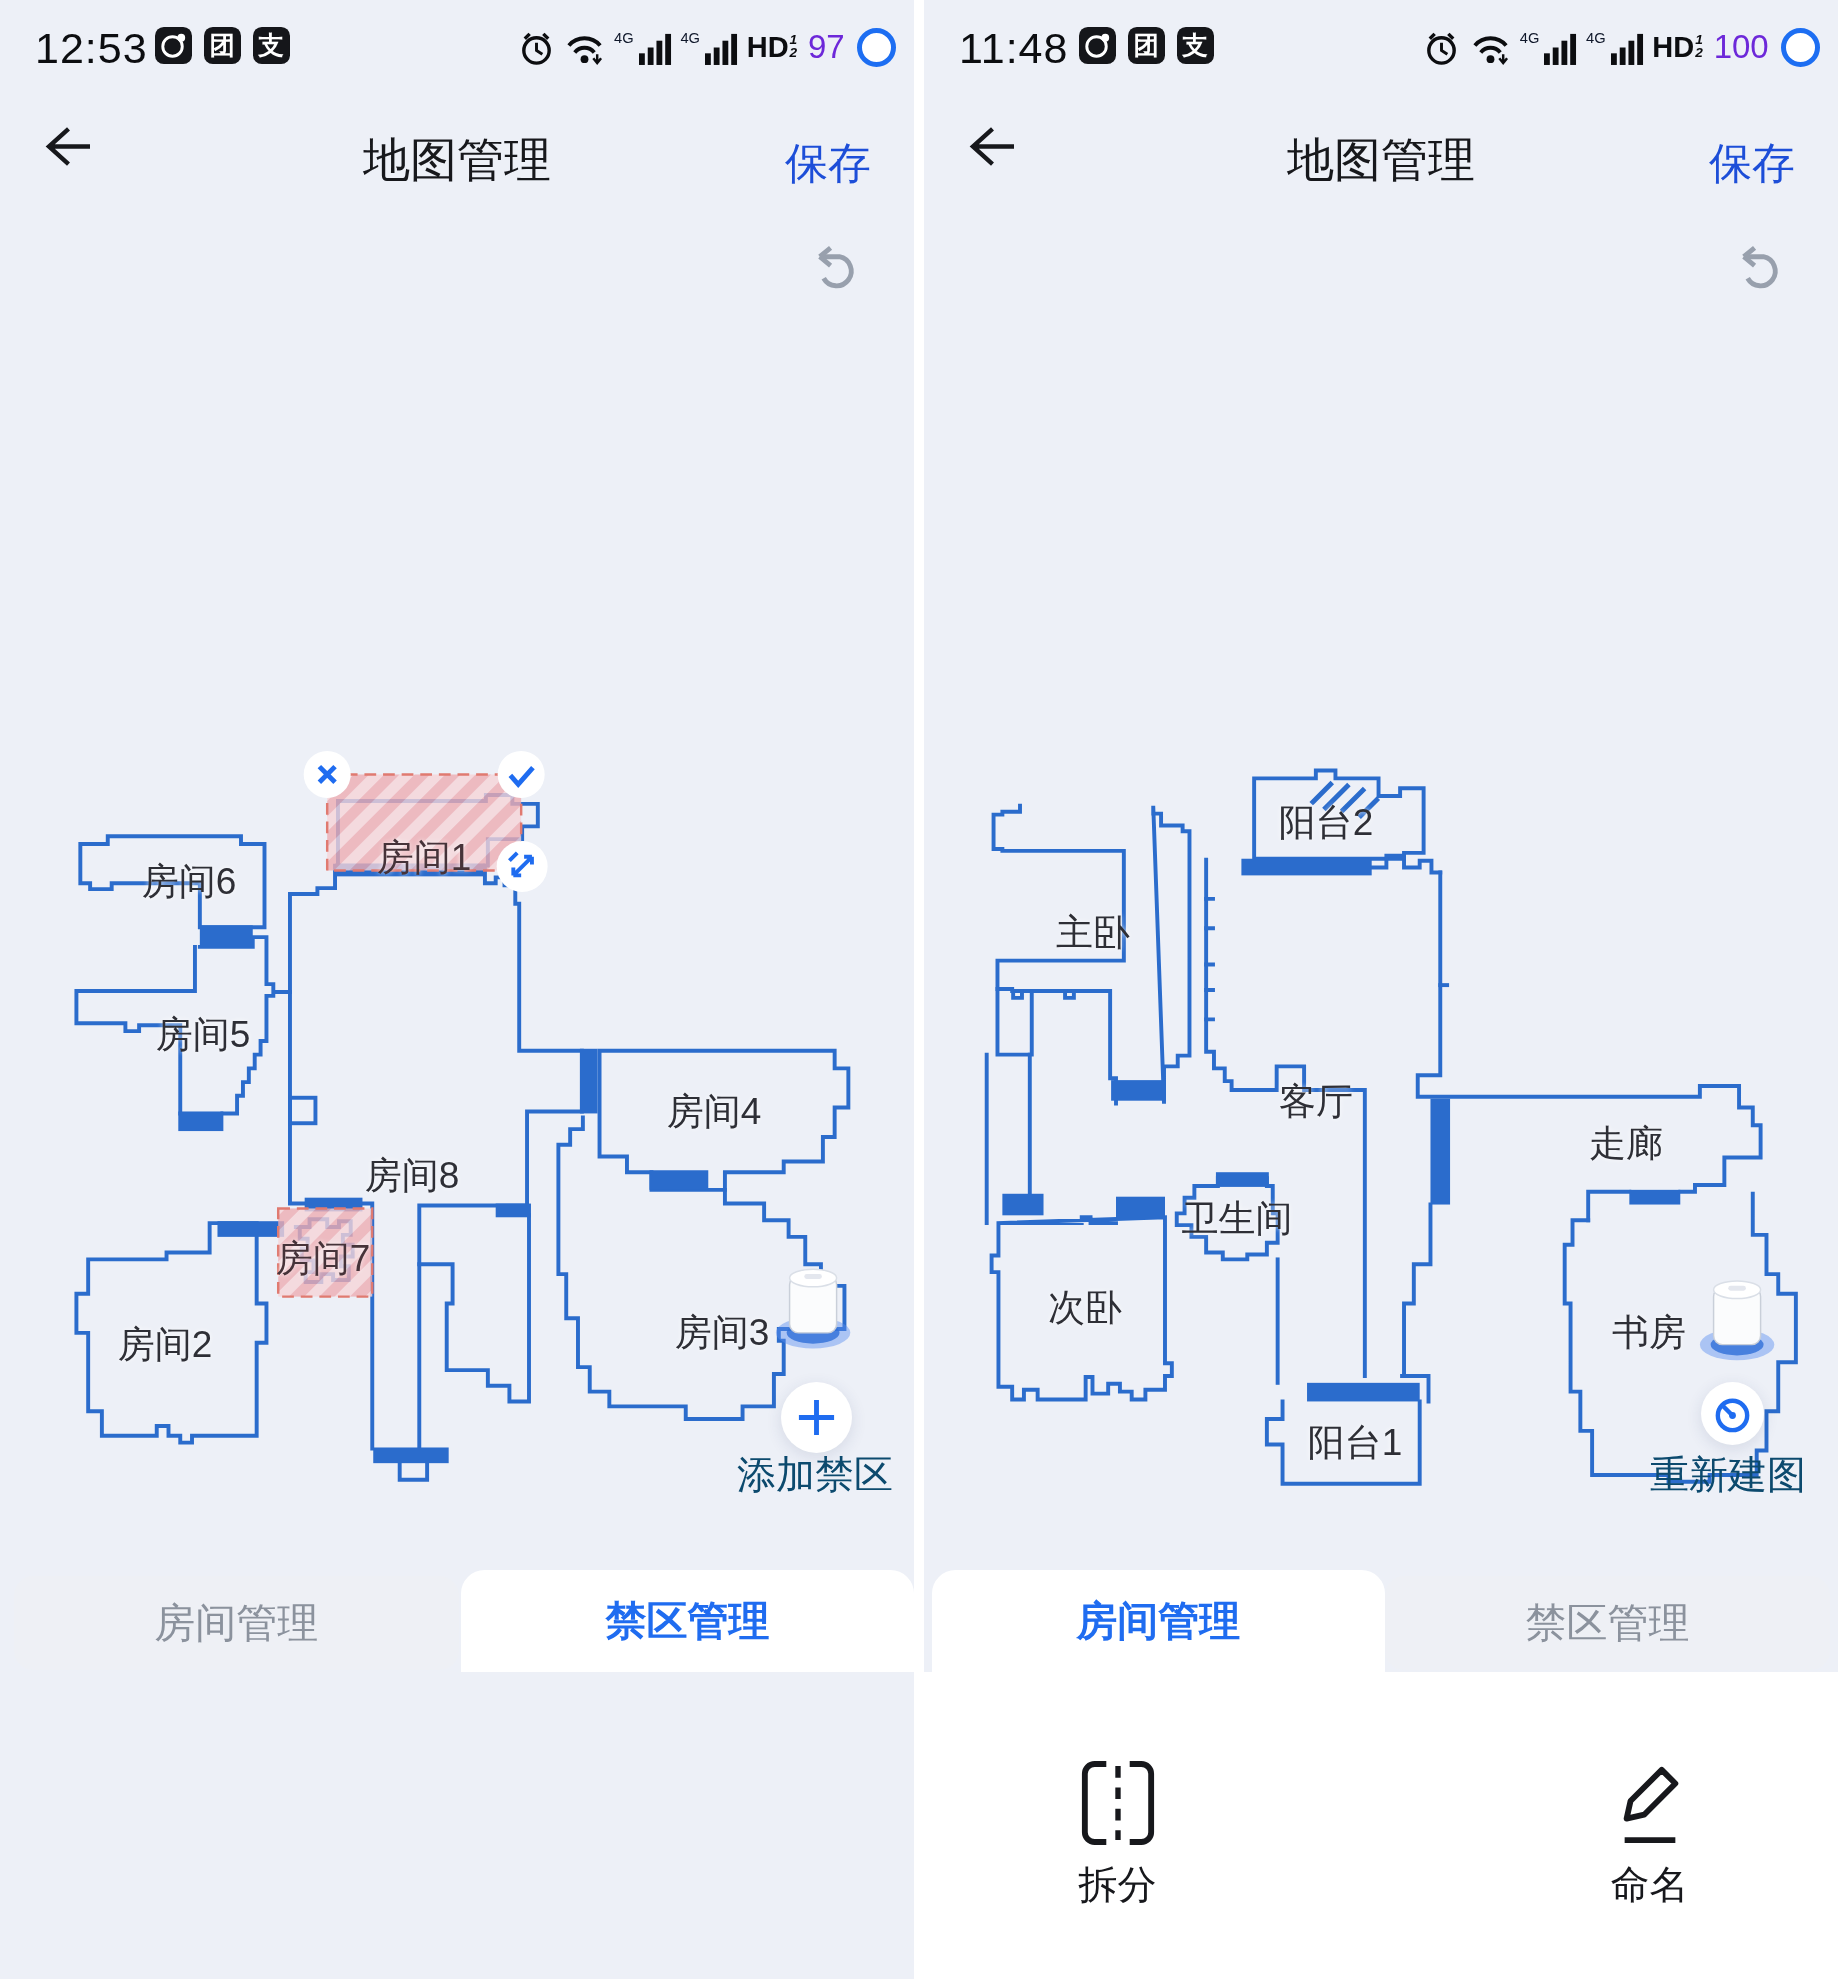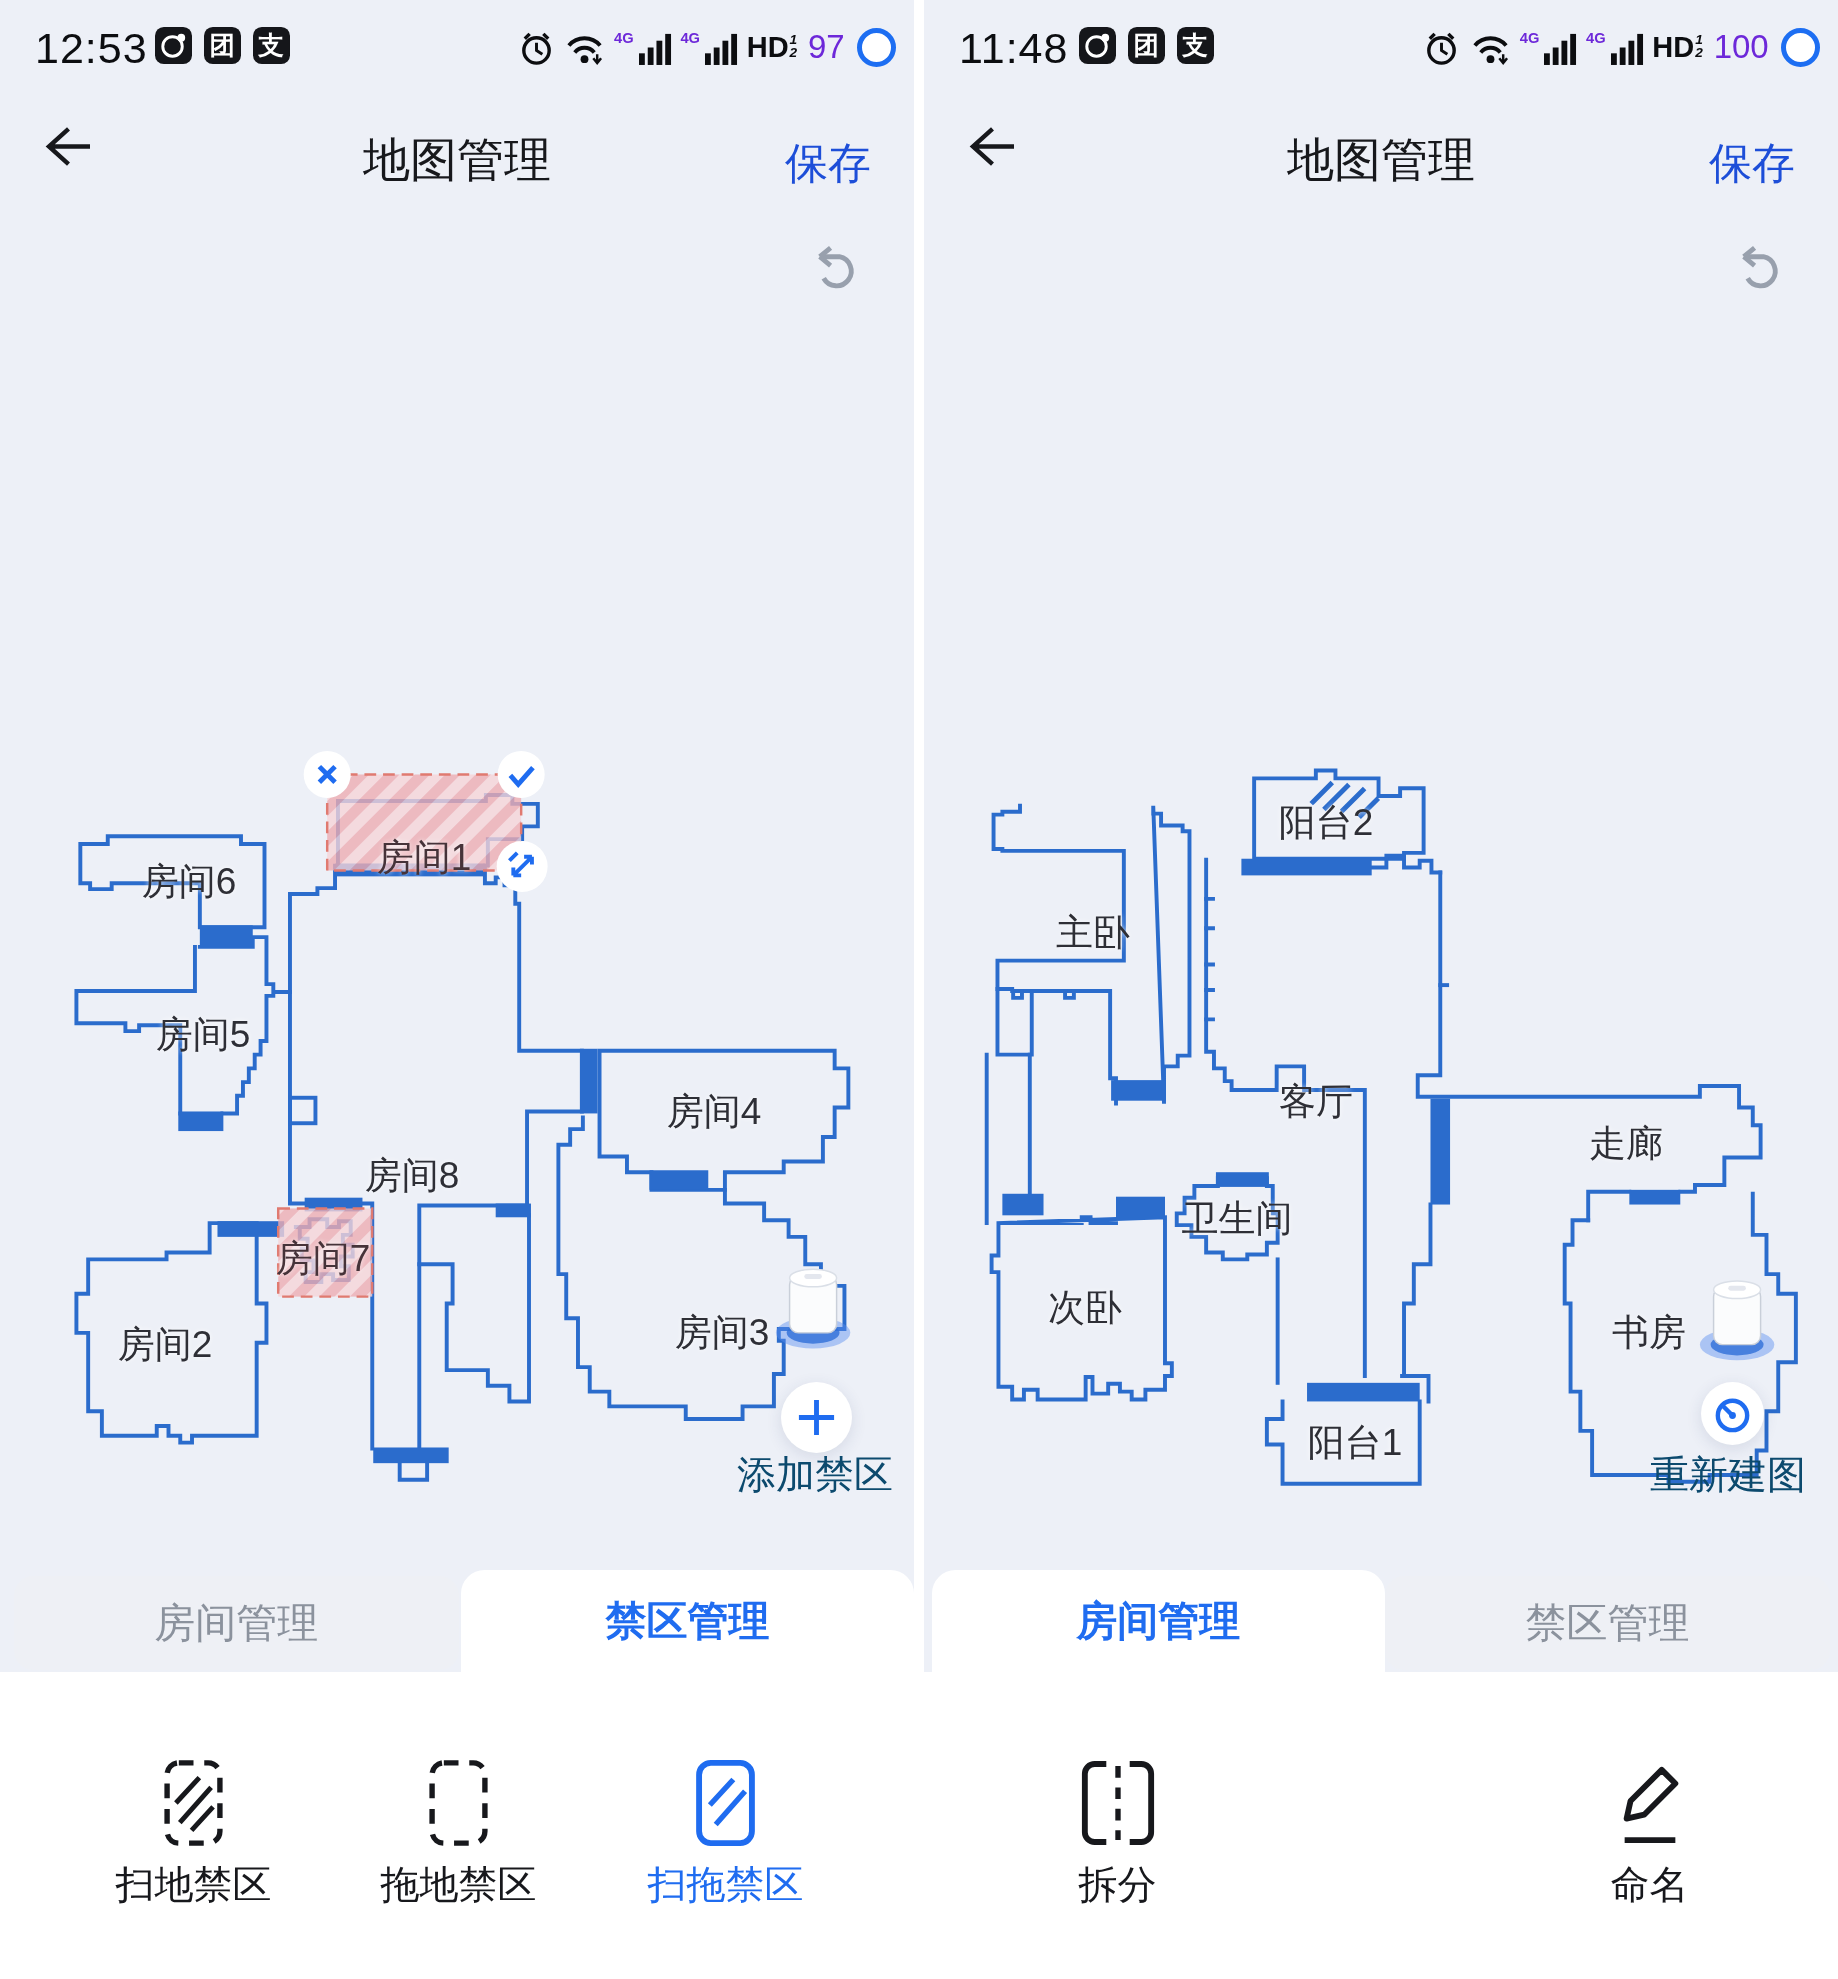--- a/index.html
+++ b/index.html
@@ -6,21 +6,21 @@
 html,body{width:1839px;height:1980px}
 body{position:relative;background:#fff;font-family:"Liberation Sans",sans-serif;overflow:hidden}
 .panel{position:absolute;top:0;width:914px;height:1980px;background:#edf0f7;overflow:hidden}
 #panelL{left:0}
 #panelR{left:924px}
 .time{position:absolute;left:35px;top:23.5px;font-size:43px;color:#0c0d10;letter-spacing:1px}
 .appicons{position:absolute;left:155px;top:27.4px;display:flex;gap:11.8px}
 .appicon{width:37px;height:37px;background:#15161a;border-radius:8.8px;color:#fff;font-size:25.5px;line-height:37px;text-align:center;font-weight:700;position:relative}
 .appicon svg{position:absolute;left:0;top:0}
 .sicons{position:absolute;right:17.6px;top:25.5px;display:flex;align-items:center;gap:8.8px;height:43px}
-.fourg{font-size:14.7px;font-weight:700;color:#6d28d9;transform:translateY(-8.8px);margin-right:-3.9px}
+.fourg{font-size:14.7px;font-weight:400;color:#0f172a;transform:translateY(-8.8px);margin-right:-3.9px}
 .hd{font-size:29px;font-weight:700;color:#0c0d10;display:flex;align-items:center}
 .hdsub{display:inline-flex;flex-direction:column;font-size:13.7px;line-height:12.7px;font-weight:700;margin-left:1px}
 .pct{font-size:33px;color:#6d28d9;margin-left:2px}
 .ring{width:39px;height:39px;border-radius:50%;border:5.9px solid #1d6ef2;background:#fff;margin-left:3.9px}
 .back{position:absolute;left:43px;top:125px}
 .htitle{position:absolute;left:0;top:129px;width:100%;text-align:center;font-size:47px;font-weight:400;color:#17181c}
 .save{position:absolute;right:43px;top:135px;font-size:43px;color:#1d4ed8}
 .undo{position:absolute;right:55px;top:243px}
 .mapsvg{position:absolute;left:0;top:0}
 .rlabel{position:absolute;transform:translate(-50%,-50%);font-size:37px;color:#2e2f36;white-space:nowrap;text-shadow:0 0 4.9px rgba(255,255,255,.85)}
@@ -173,48 +173,20 @@
   </div>
   <div class="fablabel" style="left:815px;top:1475px">添加禁区</div>
 
   <div class="tabgray" style="left:13.7px;top:1576px">
       <span>房间管理</span>
     </div>
   <div class="tabwhite" style="left:461px;top:1570px">
       <span>禁区管理</span>
     </div>
 
-  <div class="toolbar">
-    <div class="tool" style="left:76px">
-      <div class="ticon">
-        <svg width="63" height="90" viewBox="0 0 64 92">
-            <rect x="5" y="5" width="54" height="82" rx="12" fill="none" stroke="#17181c" stroke-width="5.5" stroke-dasharray="15 11"></rect>
-            <path d="M14,46 L38,20 M18,66 L50,30 M30,74 L52,50" stroke="#17181c" stroke-width="5"></path>
-          </svg>
-      </div>
-      <div class="tlabel">扫地禁区</div>
-    </div>
-    <div class="tool" style="left:341px">
-      <div class="ticon">
-        <svg width="63" height="90" viewBox="0 0 64 92">
-            <rect x="5" y="5" width="54" height="82" rx="12" fill="none" stroke="#17181c" stroke-width="5.5" stroke-dasharray="15 11"></rect>
-          </svg>
-      </div>
-      <div class="tlabel">拖地禁区</div>
-    </div>
-    <div class="tool active" style="left:608px">
-      <div class="ticon">
-        <svg width="63" height="90" viewBox="0 0 64 92">
-            <rect x="5" y="5" width="54" height="82" rx="12" fill="none" stroke="#1f6cf0" stroke-width="6"></rect>
-            <path d="M16,48 L40,22 M22,68 L52,34" stroke="#1f6cf0" stroke-width="5.5"></path>
-          </svg>
-      </div>
-      <div class="tlabel">扫拖禁区</div>
-    </div>
-  </div>
 </div>
 
 <div class="panel" id="panelR">
   <div class="time">11:48</div>
   <div class="appicons">
     <div class="appicon">
         <svg width="37" height="37" viewBox="0 0 38 38">
           <circle cx="18" cy="20" r="10" fill="none" stroke="#fff" stroke-width="3"></circle>
           <circle cx="27" cy="11" r="4" fill="#fff"></circle>
         </svg>

